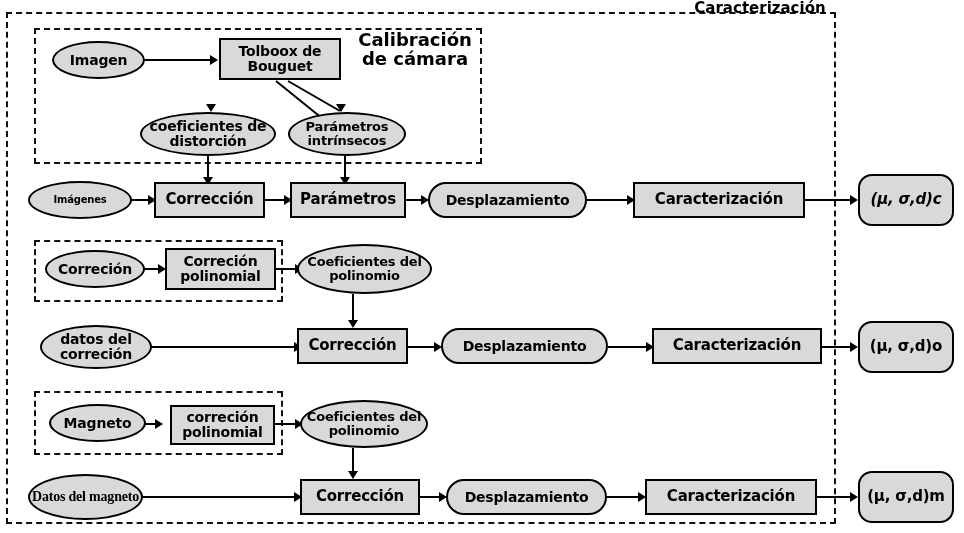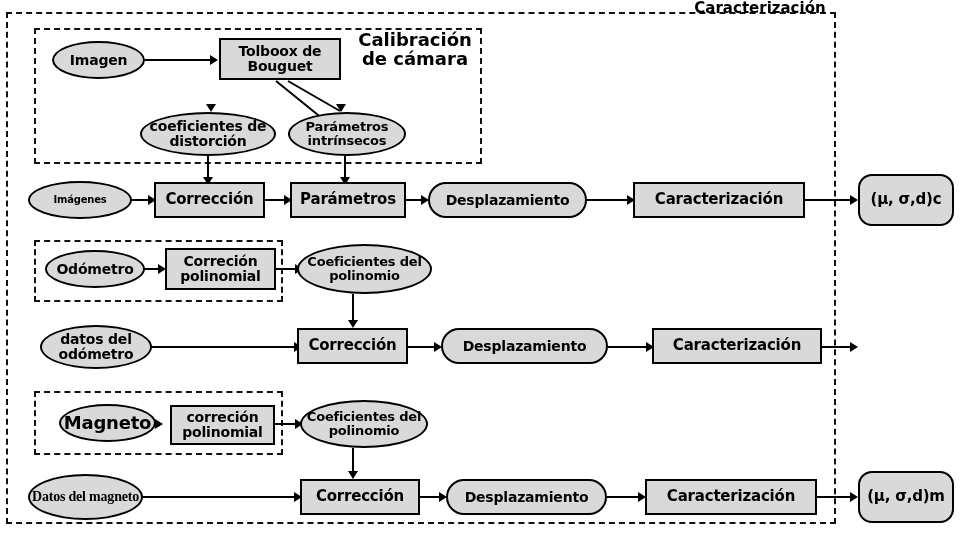--- a/index.html
+++ b/index.html
@@ -136,66 +136,67 @@
   <div class="node pill" style="left:428px;top:182px;width:159px;height:36px;font-size:14px;">Desplazamiento</div>
 
   <div class="ln hl" style="left:587px;top:199px;width:44px;"></div>
   <div class="ah ah-r" style="left:627px;top:195px;"></div>
 
   <div class="node rect" style="left:633px;top:182px;width:172px;height:36px;font-size:15px;">Caracterización</div>
 
   <div class="ln hl" style="left:805px;top:199px;width:50px;"></div>
   <div class="ah ah-r" style="left:850px;top:195px;"></div>
 
-  <div class="node round" style="left:858px;top:174px;width:96px;height:52px;font-size:15px;">(μ, σ,d)c</div>
+  <div class="node round" style="left:858px;top:174px;width:96px;height:52px;font-size:15px;font-style:italic;">(μ, σ,d)c</div>
 
   <div class="dashed" style="left:34px;top:240px;width:249px;height:62px;"></div>
 
-  <div class="node ell" style="left:45px;top:250px;width:100px;height:38px;font-size:14px;">Odómetro</div>
+  <div class="node ell" style="left:45px;top:250px;width:100px;height:38px;font-size:14px;">Correción</div>
 
   <div class="ln hl" style="left:144px;top:268px;width:18px;"></div>
   <div class="ah ah-r" style="left:158px;top:264px;"></div>
 
   <div class="node rect" style="left:165px;top:248px;width:111px;height:42px;font-size:14px;">Correción
 polinomial</div>
 
   <div class="ln hl" style="left:276px;top:268px;width:23px;"></div>
   <div class="ah ah-r" style="left:295px;top:264px;"></div>
 
   <div class="node ell" style="left:297px;top:244px;width:135px;height:50px;font-size:13px;">Coeficientes
 del polinomio</div>
 
   <div class="ln vl" style="left:352px;top:294px;height:32px;"></div>
   <div class="ah ah-d" style="left:348px;top:320px;"></div>
 
   <div class="node ell" style="left:40px;top:325px;width:112px;height:44px;font-size:14px;">datos del
-odómetro</div>
+correción</div>
 
   <div class="ln hl" style="left:150px;top:346px;width:148px;"></div>
   <div class="ah ah-r" style="left:294px;top:342px;"></div>
 
   <div class="node rect" style="left:297px;top:328px;width:111px;height:36px;font-size:15px;">Corrección</div>
 
   <div class="ln hl" style="left:408px;top:346px;width:30px;"></div>
   <div class="ah ah-r" style="left:434px;top:342px;"></div>
 
   <div class="node pill" style="left:441px;top:328px;width:167px;height:36px;font-size:14px;">Desplazamiento</div>
 
   <div class="ln hl" style="left:608px;top:346px;width:42px;"></div>
   <div class="ah ah-r" style="left:646px;top:342px;"></div>
 
   <div class="node rect" style="left:652px;top:328px;width:170px;height:36px;font-size:15px;">Caracterización</div>
 
   <div class="ln hl" style="left:822px;top:346px;width:33px;"></div>
   <div class="ah ah-r" style="left:850px;top:342px;"></div>
 
+  <div class="node round" style="left:858px;top:321px;width:96px;height:52px;font-size:15px;">(μ, σ,d)o</div>
 
   <div class="dashed" style="left:34px;top:391px;width:249px;height:64px;"></div>
 
-  <div class="node ell" style="left:59px;top:404px;width:97px;height:38px;font-size:18px;">Magneto</div>
+  <div class="node ell" style="left:49px;top:404px;width:97px;height:38px;font-size:14px;">Magneto</div>
 
   <div class="ln hl" style="left:141px;top:423px;width:18px;"></div>
   <div class="ah ah-r" style="left:155px;top:419px;"></div>
 
   <div class="node rect" style="left:170px;top:405px;width:105px;height:40px;font-size:14px;">correción
 polinomial</div>
 
   <div class="ln hl" style="left:275px;top:423px;width:24px;"></div>
   <div class="ah ah-r" style="left:295px;top:419px;"></div>
 

